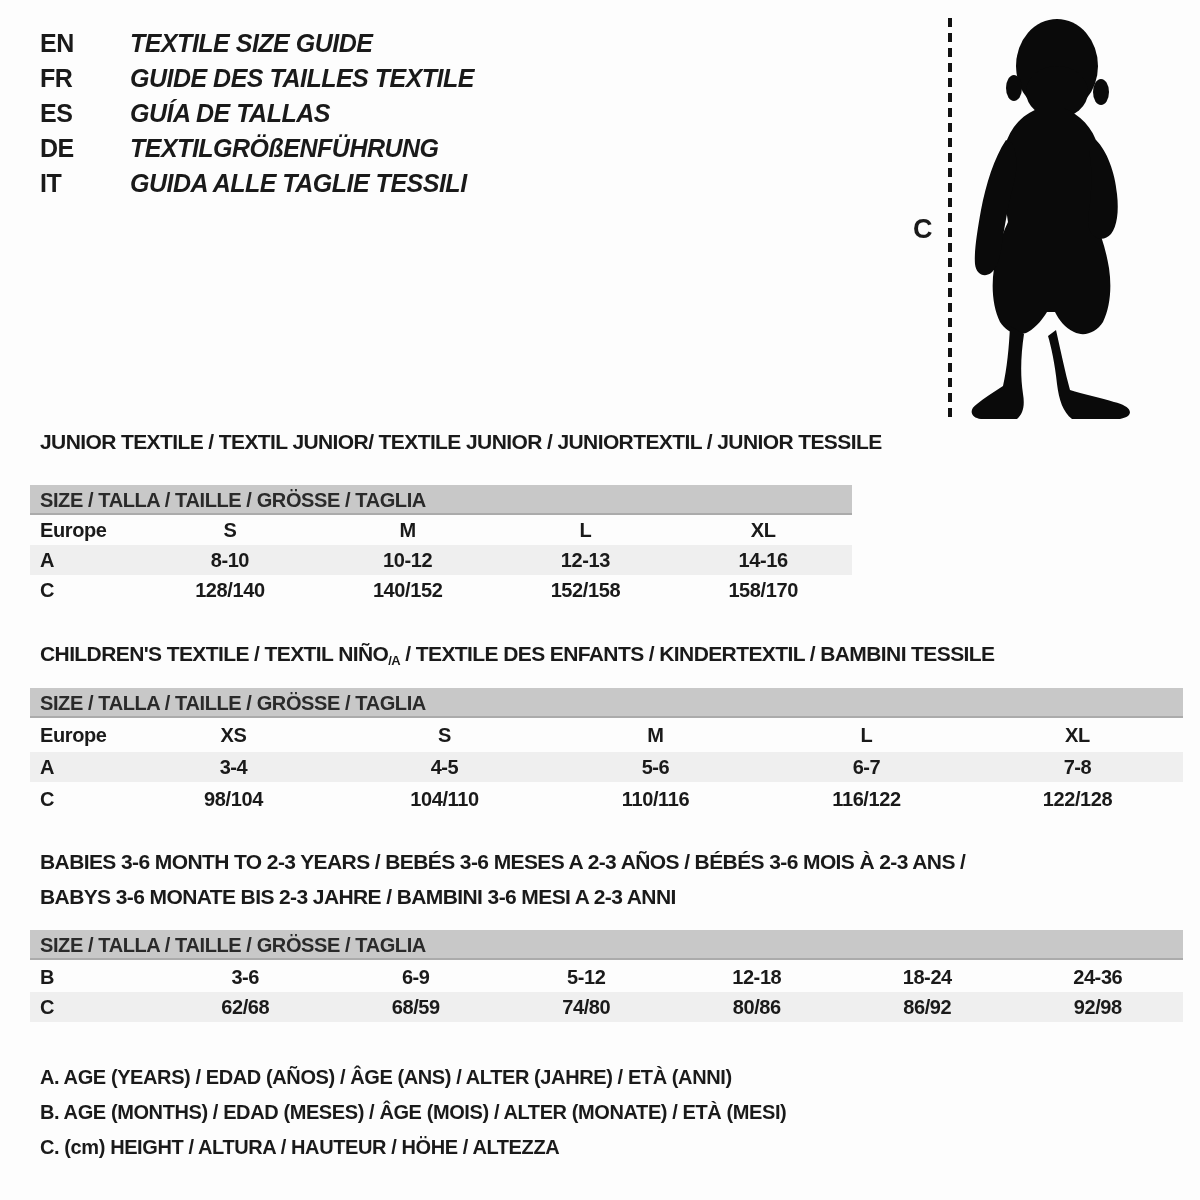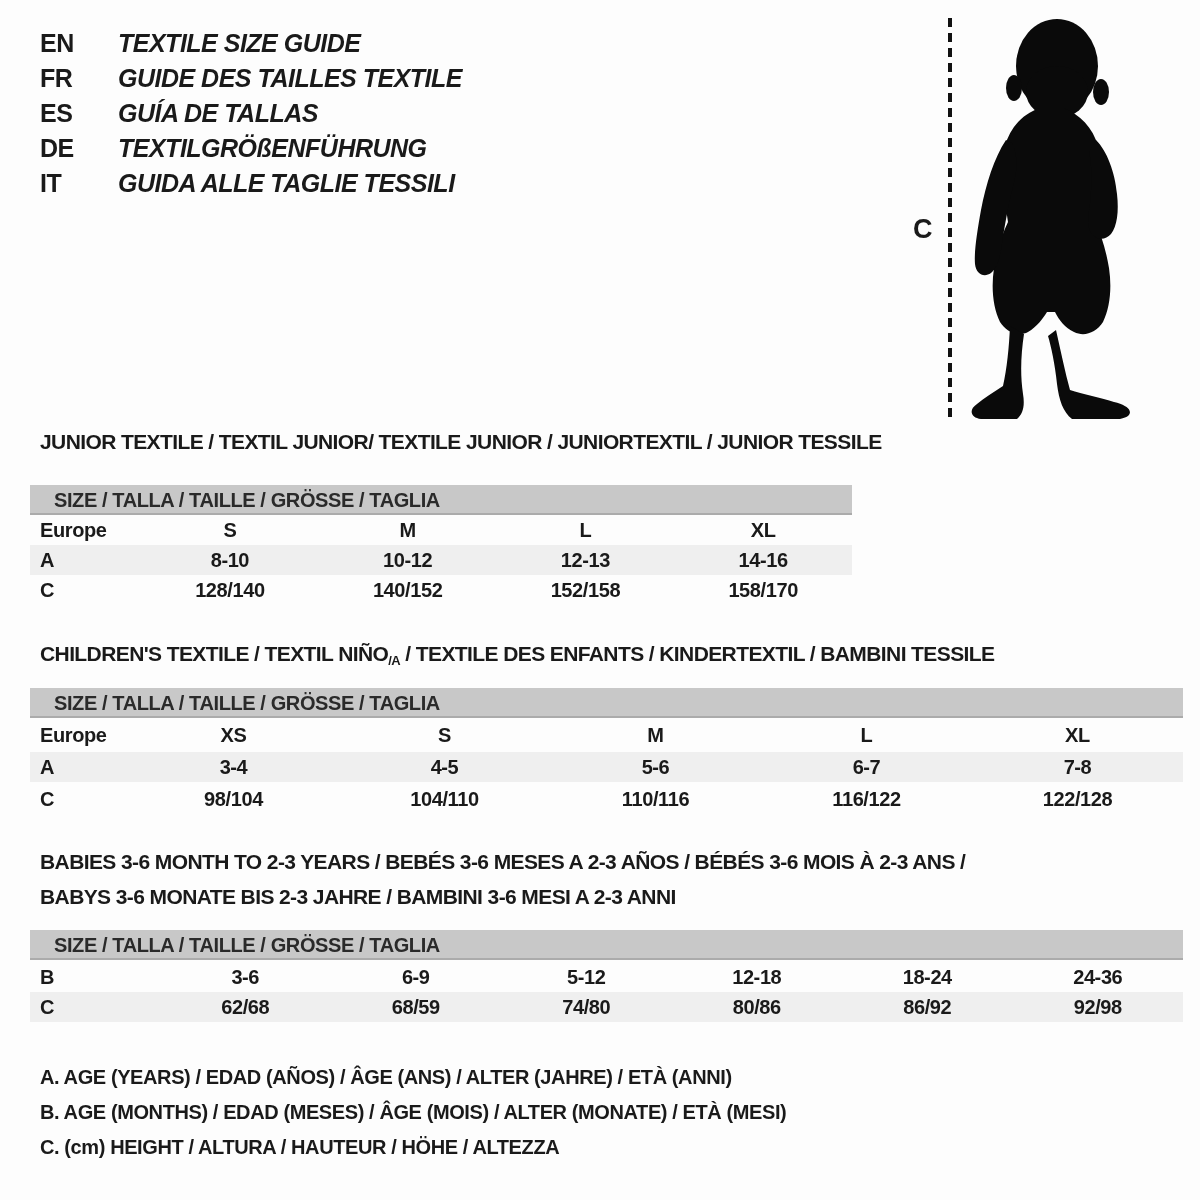--- a/index.html
+++ b/index.html
@@ -6,37 +6,37 @@
   body{
     width:1200px;height:1200px;position:relative;overflow:hidden;
     background:#fdfdfd;color:#1a1a1a;
     font-family:"Liberation Sans","DejaVu Sans",sans-serif;
     font-weight:700;
   }
   .abs{position:absolute;}
 
   
   .lang-block{left:40px;top:26px;}
-  .lang-row{display:flex;font-size:25px;line-height:35px;letter-spacing:-0.5px;}
+  .lang-row{display:flex;font-size:25px;line-height:35px;letter-spacing:-0.5px;gap:12px;}
   .lang-code{width:78px;}
   .lang-title{white-space:nowrap;font-style:italic;}
 
   
   .measure-line{
     left:948px;top:18px;width:4px;height:400px;
     background:repeating-linear-gradient(to bottom,#111 0 9px,transparent 9px 15px);
   }
   .measure-label{left:913px;top:214px;font-size:27px;}
   .silhouette{left:960px;top:12px;}
 
   
   .section-title{left:40px;font-size:21px;letter-spacing:-0.6px;white-space:nowrap;}
   .size-bar{
     left:30px;height:30px;background:#c8c8c8;border-bottom:2px solid #ababab;
-    font-size:20px;line-height:30px;padding-left:24px;letter-spacing:-0.4px;
+    font-size:20px;line-height:30px;padding-left:10px;letter-spacing:-0.4px;
     box-sizing:border-box;color:#2a2a2a;
   }
   .trow{left:30px;height:30px;display:flex;font-size:20px;line-height:30px;letter-spacing:-0.4px;}
   .trow.shaded{background:#efefef;}
   .cell{flex:1;text-align:center;}
   .cell.label{flex:0 0 auto;text-align:left;padding-left:10px;}
   .w-junior{width:822px;}
   .w-wide{width:1153px;}
   .lab-junior{width:101px;}
   .lab-children{width:88px;}

